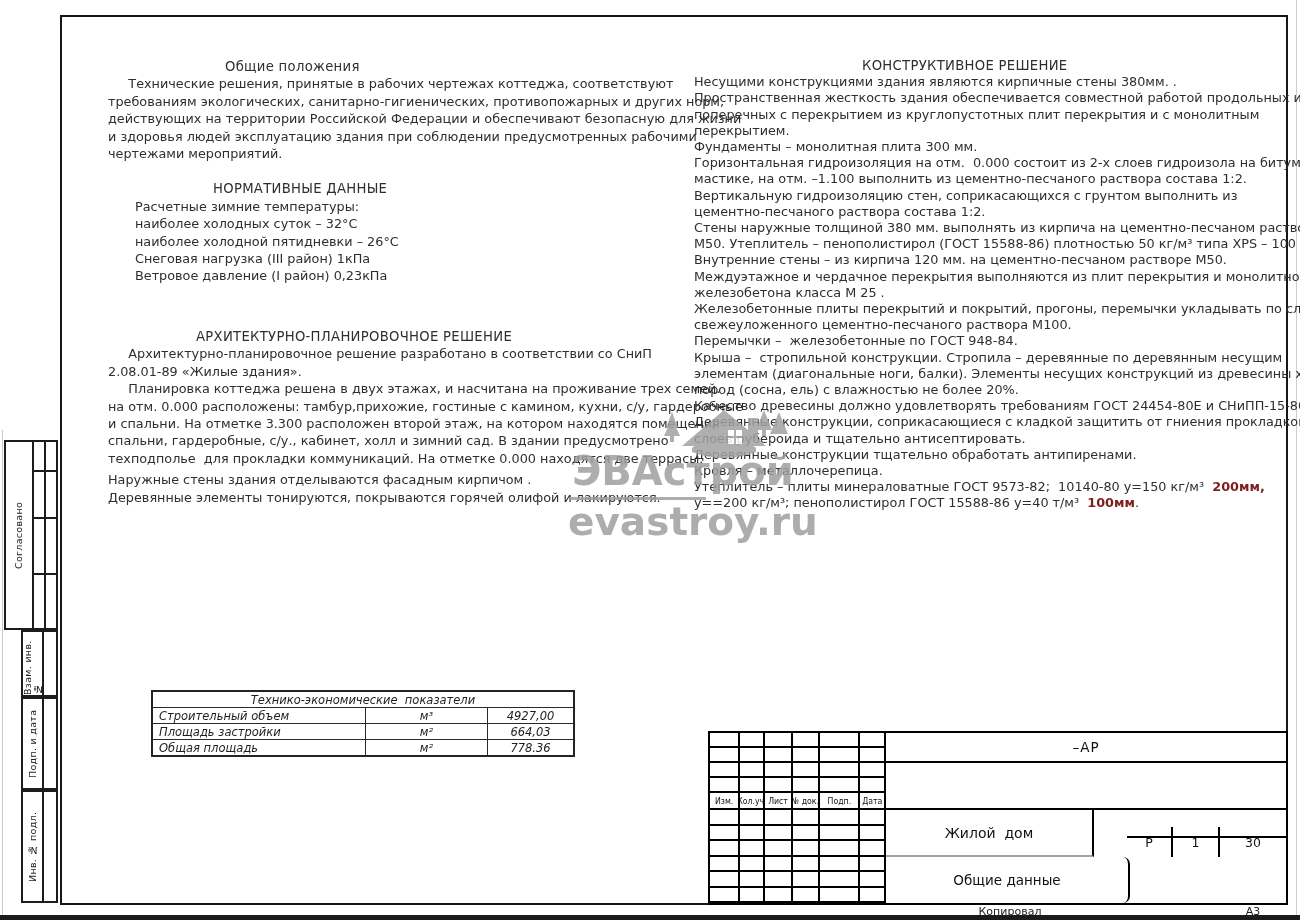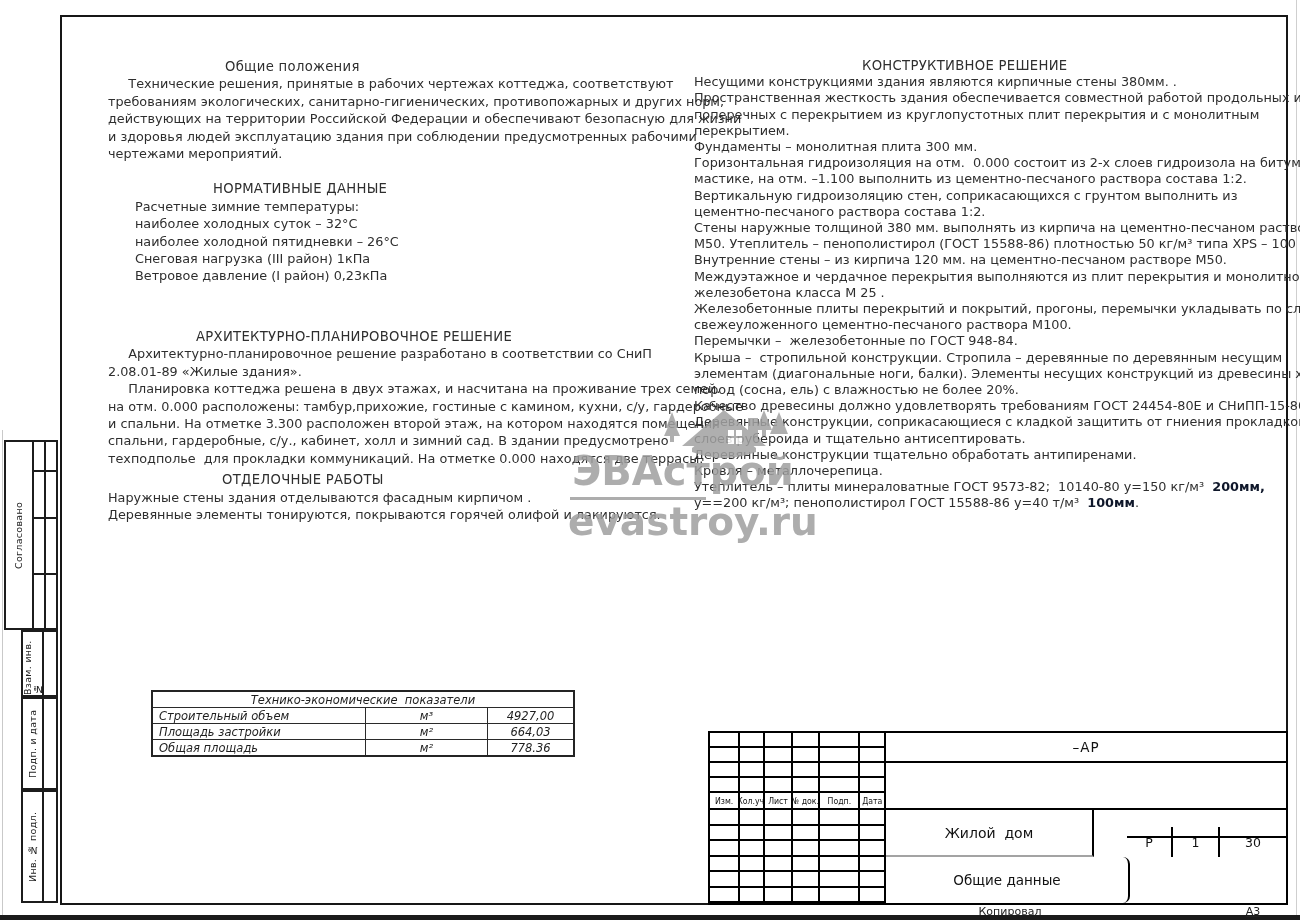--- a/index.html
+++ b/index.html
@@ -30,21 +30,21 @@
   #sb2{left:21px;top:630px;width:37px;height:67px;}
   #sb3{left:21px;top:697px;width:37px;height:93px;}
   #sb4{left:21px;top:790px;width:37px;height:113px;}
   .sb-split{position:absolute;left:19px;top:0;width:2px;height:100%;background:#1c1c1c;}
   .sb-label{position:absolute;left:0;top:0;width:19px;height:100%;}
 
   
   #left-column{left:108px;top:58px;width:575px;font-size:12.8px;line-height:17.4px;}
   #right-column{left:694px;top:58px;width:598px;font-size:12.8px;line-height:16.2px;}
   .line{white-space:pre;}
-  .line .b{font-weight:bold;color:#0f172a;margin-top:20px;}
+  .line .b{font-weight:bold;color:#7f1d1d;margin-top:20px;}
   .sec-title{white-space:pre;font-size:13.2px;letter-spacing:0.3px;}
   #left-column .section:nth-child(1) .sec-title{padding-left:117px;}
   #left-column .section:nth-child(2){margin-top:18px;}
   #left-column .section:nth-child(2) .sec-title{padding-left:105px;}
   #left-column .section:nth-child(2) .line{padding-left:27px;}
   #left-column .section:nth-child(3){margin-top:43px;}
   #left-column .section:nth-child(3) .sec-title{padding-left:88px;}
   #left-column .section:nth-child(4){margin-top:4px;}
   #left-column .section:nth-child(4) .sec-title{padding-left:114px;}
   #right-title{padding-left:168px;}
@@ -147,21 +147,20 @@
       <div class="sec-title">АРХИТЕКТУРНО-ПЛАНИРОВОЧНОЕ РЕШЕНИЕ</div>
       <div class="line">     Архитектурно-планировочное решение разработано в соответствии со СниП</div>
       <div class="line">2.08.01-89 «Жилые здания».</div>
       <div class="line">     Планировка коттеджа решена в двух этажах, и насчитана на проживание трех семей.</div>
       <div class="line">на отм. 0.000 расположены: тамбур,прихожие, гостиные с камином, кухни, с/у, гардеробные</div>
       <div class="line">и спальни. На отметке 3.300 расположен второй этаж, на котором находятся помещения</div>
       <div class="line">спальни, гардеробные, с/у., кабинет, холл и зимний сад. В здании предусмотрено</div>
       <div class="line">техподполье  для прокладки коммуникаций. На отметке 0.000 находятся две террасы.</div>
     </div>
     <div class="section">
-      <div class="sec-title">ОТДЕЛОЧНЫЕ РАБОТЫ</div>
       <div class="line">Наружные стены здания отделываются фасадным кирпичом .</div>
       <div class="line">Деревянные элементы тонируются, покрываются горячей олифой и лакируются.</div>
     </div>
   </div>
 <div class="abs" id="right-column">
   <div class="sec-title" id="right-title">КОНСТРУКТИВНОЕ РЕШЕНИЕ</div>
   <div id="right-lines">
       <div class="line">Несущими конструкциями здания являются кирпичные стены 380мм. .</div>
       <div class="line">Пространственная жесткость здания обеспечивается совместной работой продольных и</div>
       <div class="line">поперечных с перекрытием из круглопустотных плит перекрытия и с монолитным</div>

